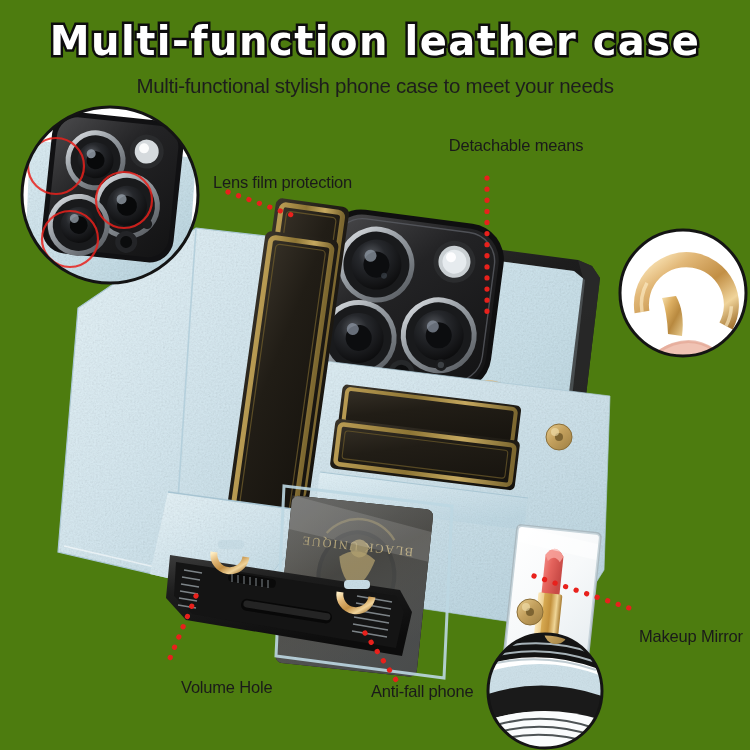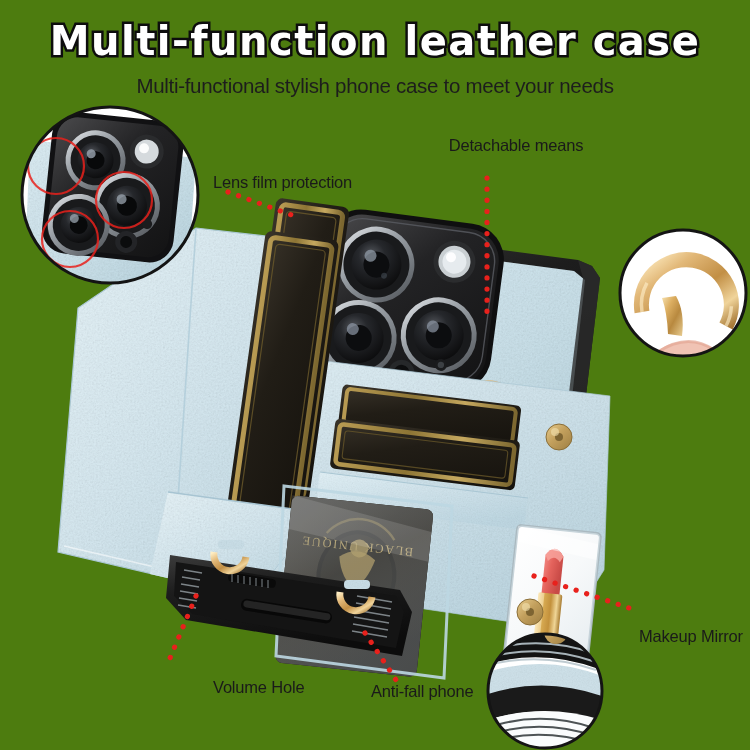--- a/index.html
+++ b/index.html
@@ -491,17 +491,17 @@
   </svg>
 
   <div class="callout" style="left:197px;top:172px;padding-left:16px;">Lens film protection</div>
 
   <div class="callout" style="left:441px;top:135px;width:150px;">
     <div>Detachable means</div>
   </div>
 
   <div class="callout" style="left:639px;top:609px;margin-top:17px;">Makeup Mirror</div>
 
-  <div class="callout" style="left:181px;top:677px;margin-left:32px;">Volume Hole</div>
+  <div class="callout" style="left:181px;top:677px;">Volume Hole</div>
 
   <div class="callout" style="left:371px;top:681px;">Anti-fall phone</div>
 
 </div>
 
 </body></html>

